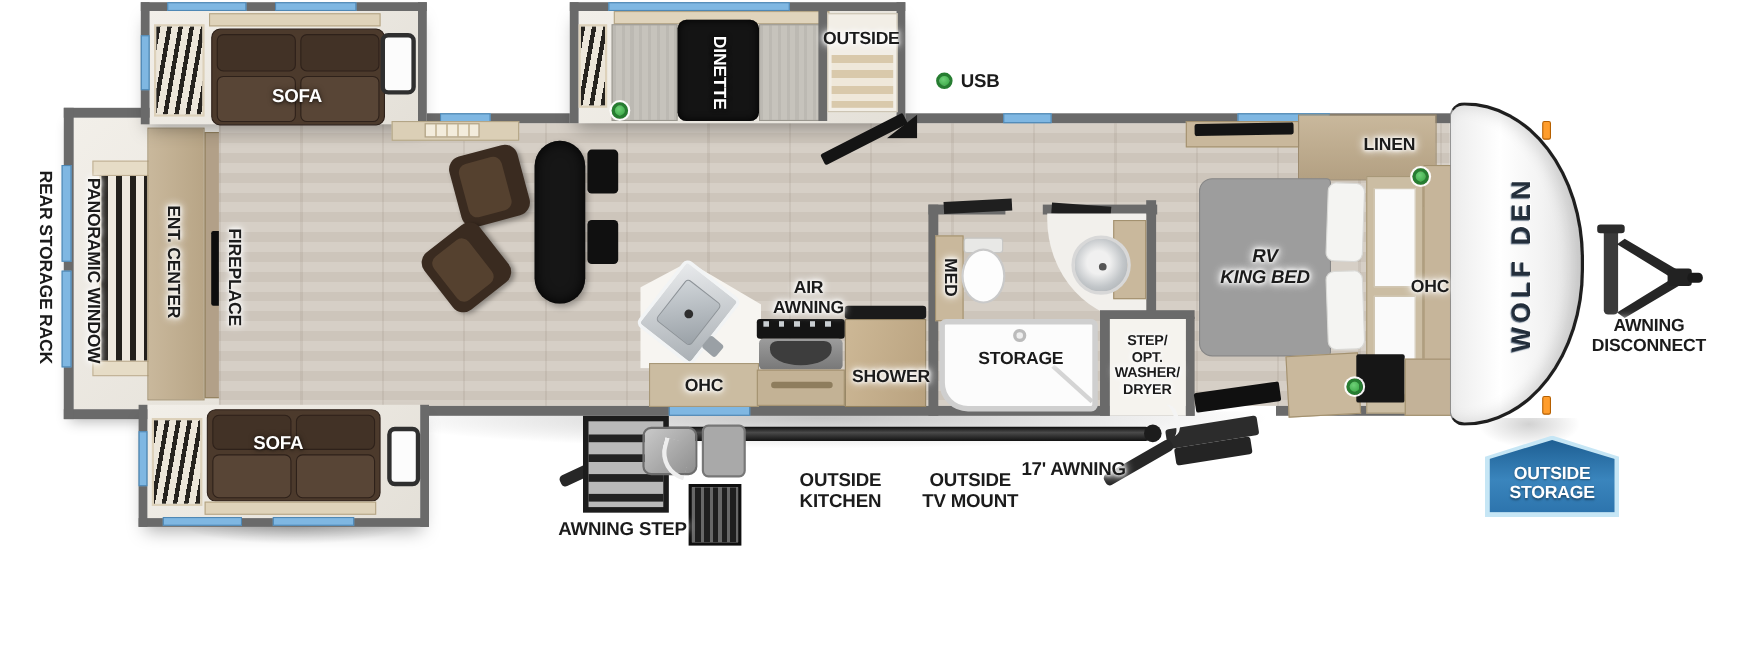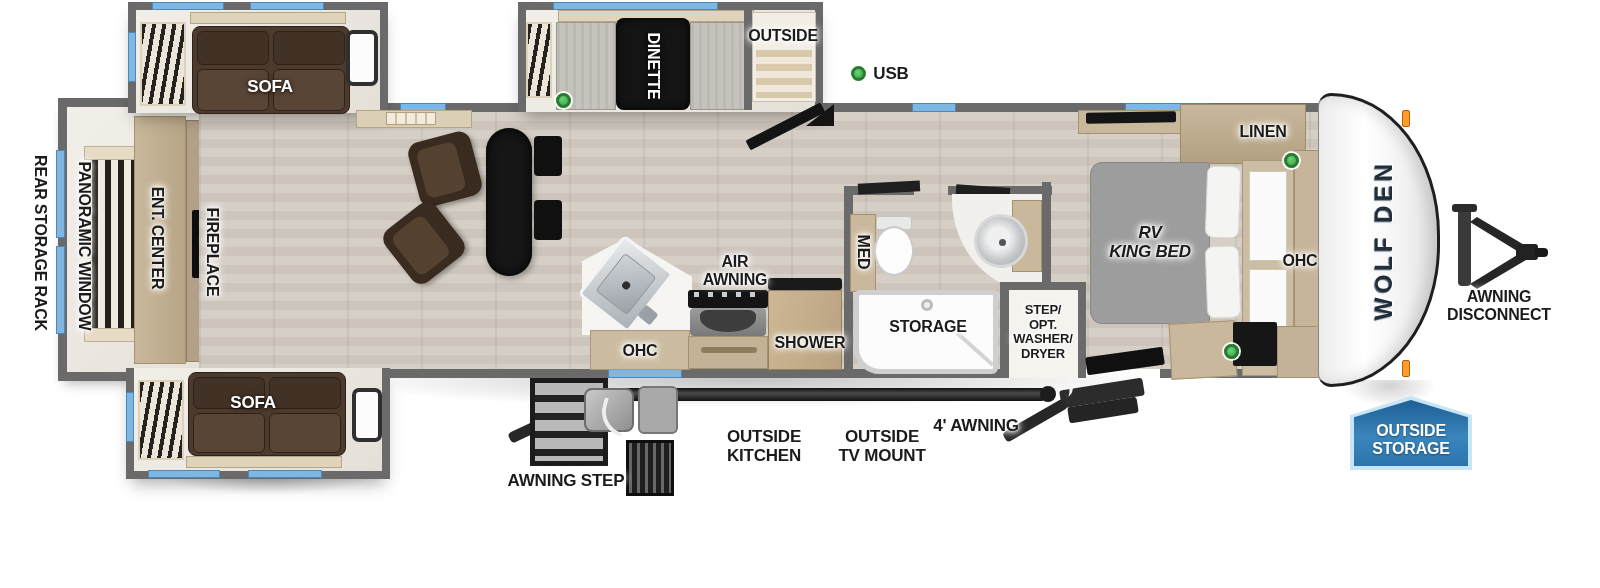--- a/index.html
+++ b/index.html
@@ -236,15 +236,15 @@
 KING BED</div>
   <div class="lbl" style="left:1263px;top:132px;">LINEN</div>
   <div class="lbl" style="left:1300px;top:261px;">OHC</div>
   <div class="lbl" style="left:1499px;top:306px;">AWNING
 DISCONNECT</div>
   <div class="lbl" style="left:566px;top:481px;font-size:17px;">AWNING STEP</div>
   <div class="lbl" style="left:764px;top:446px;font-size:17px;">OUTSIDE
 KITCHEN</div>
   <div class="lbl" style="left:882px;top:446px;font-size:17px;">OUTSIDE
 TV MOUNT</div>
-  <div class="lbl" style="left:976px;top:426px;font-size:17px;">4' AWNING</div>
+  <div class="lbl" style="left:976px;top:426px;font-size:17px;">17' AWNING</div>
 
 </div>
 
 </body></html>

